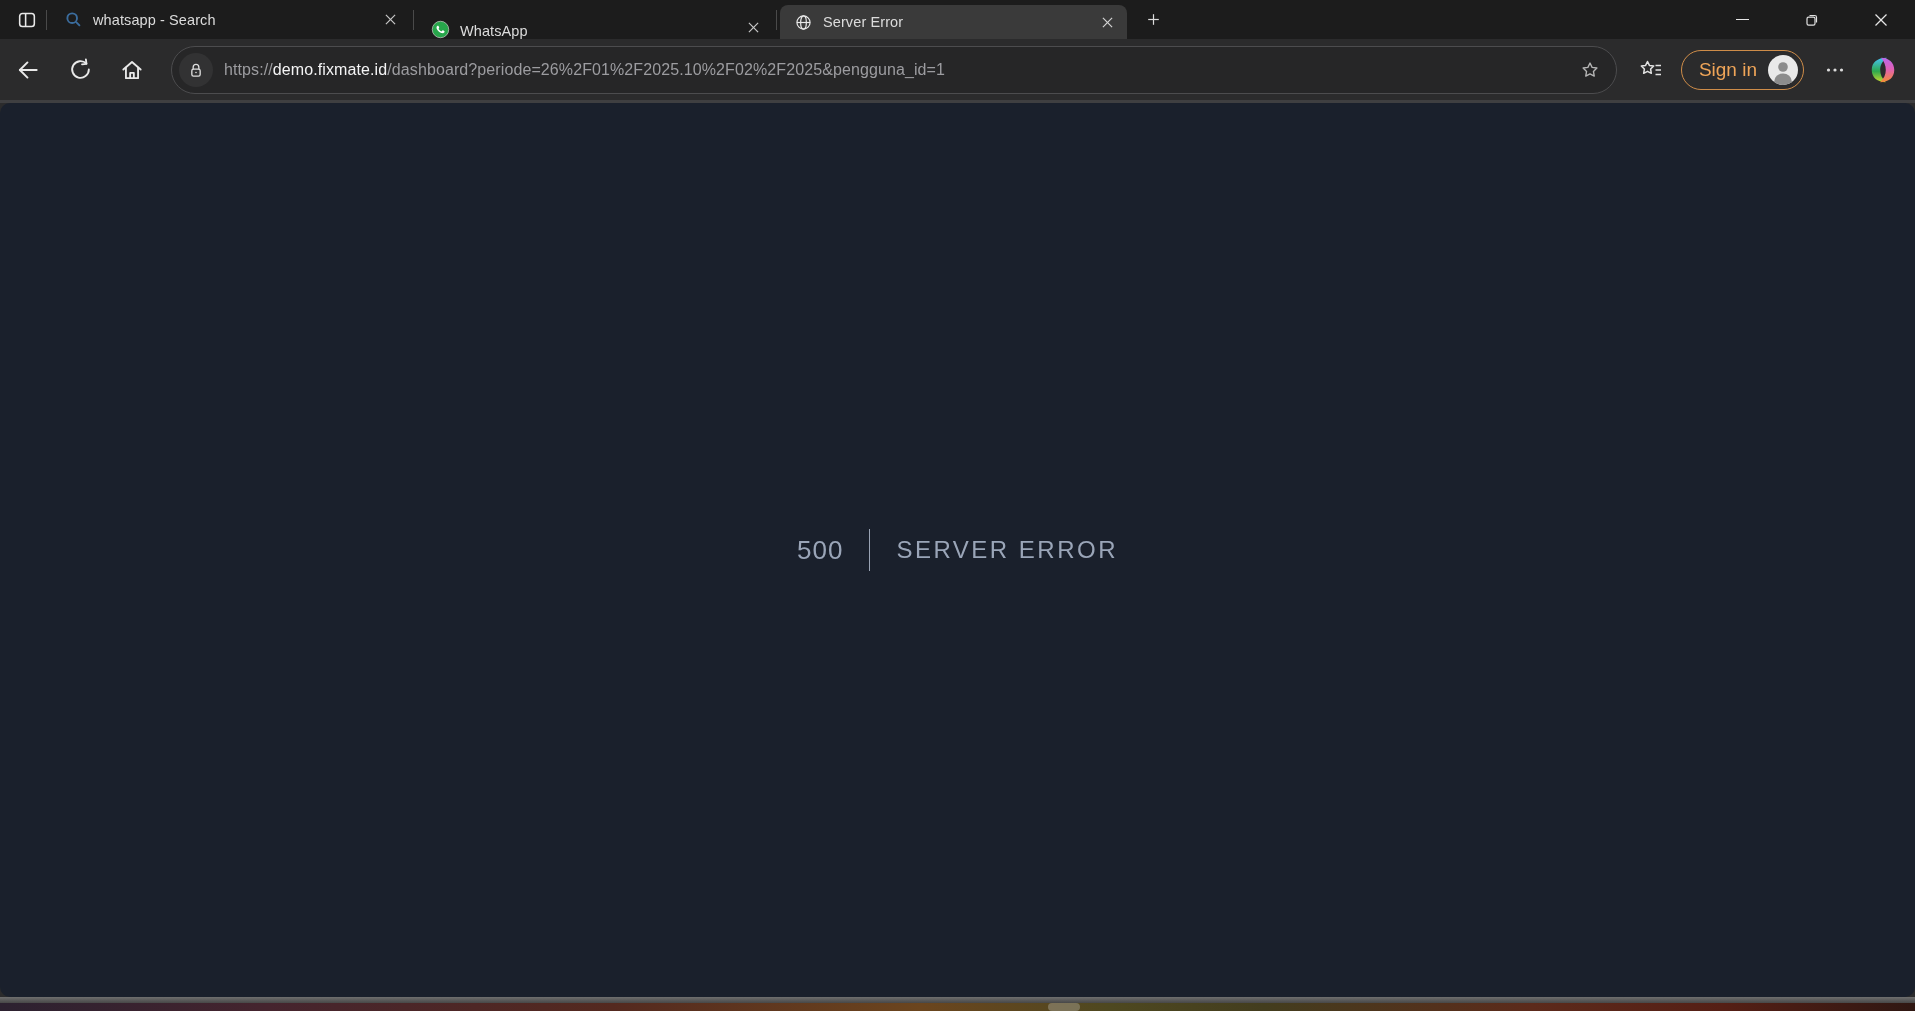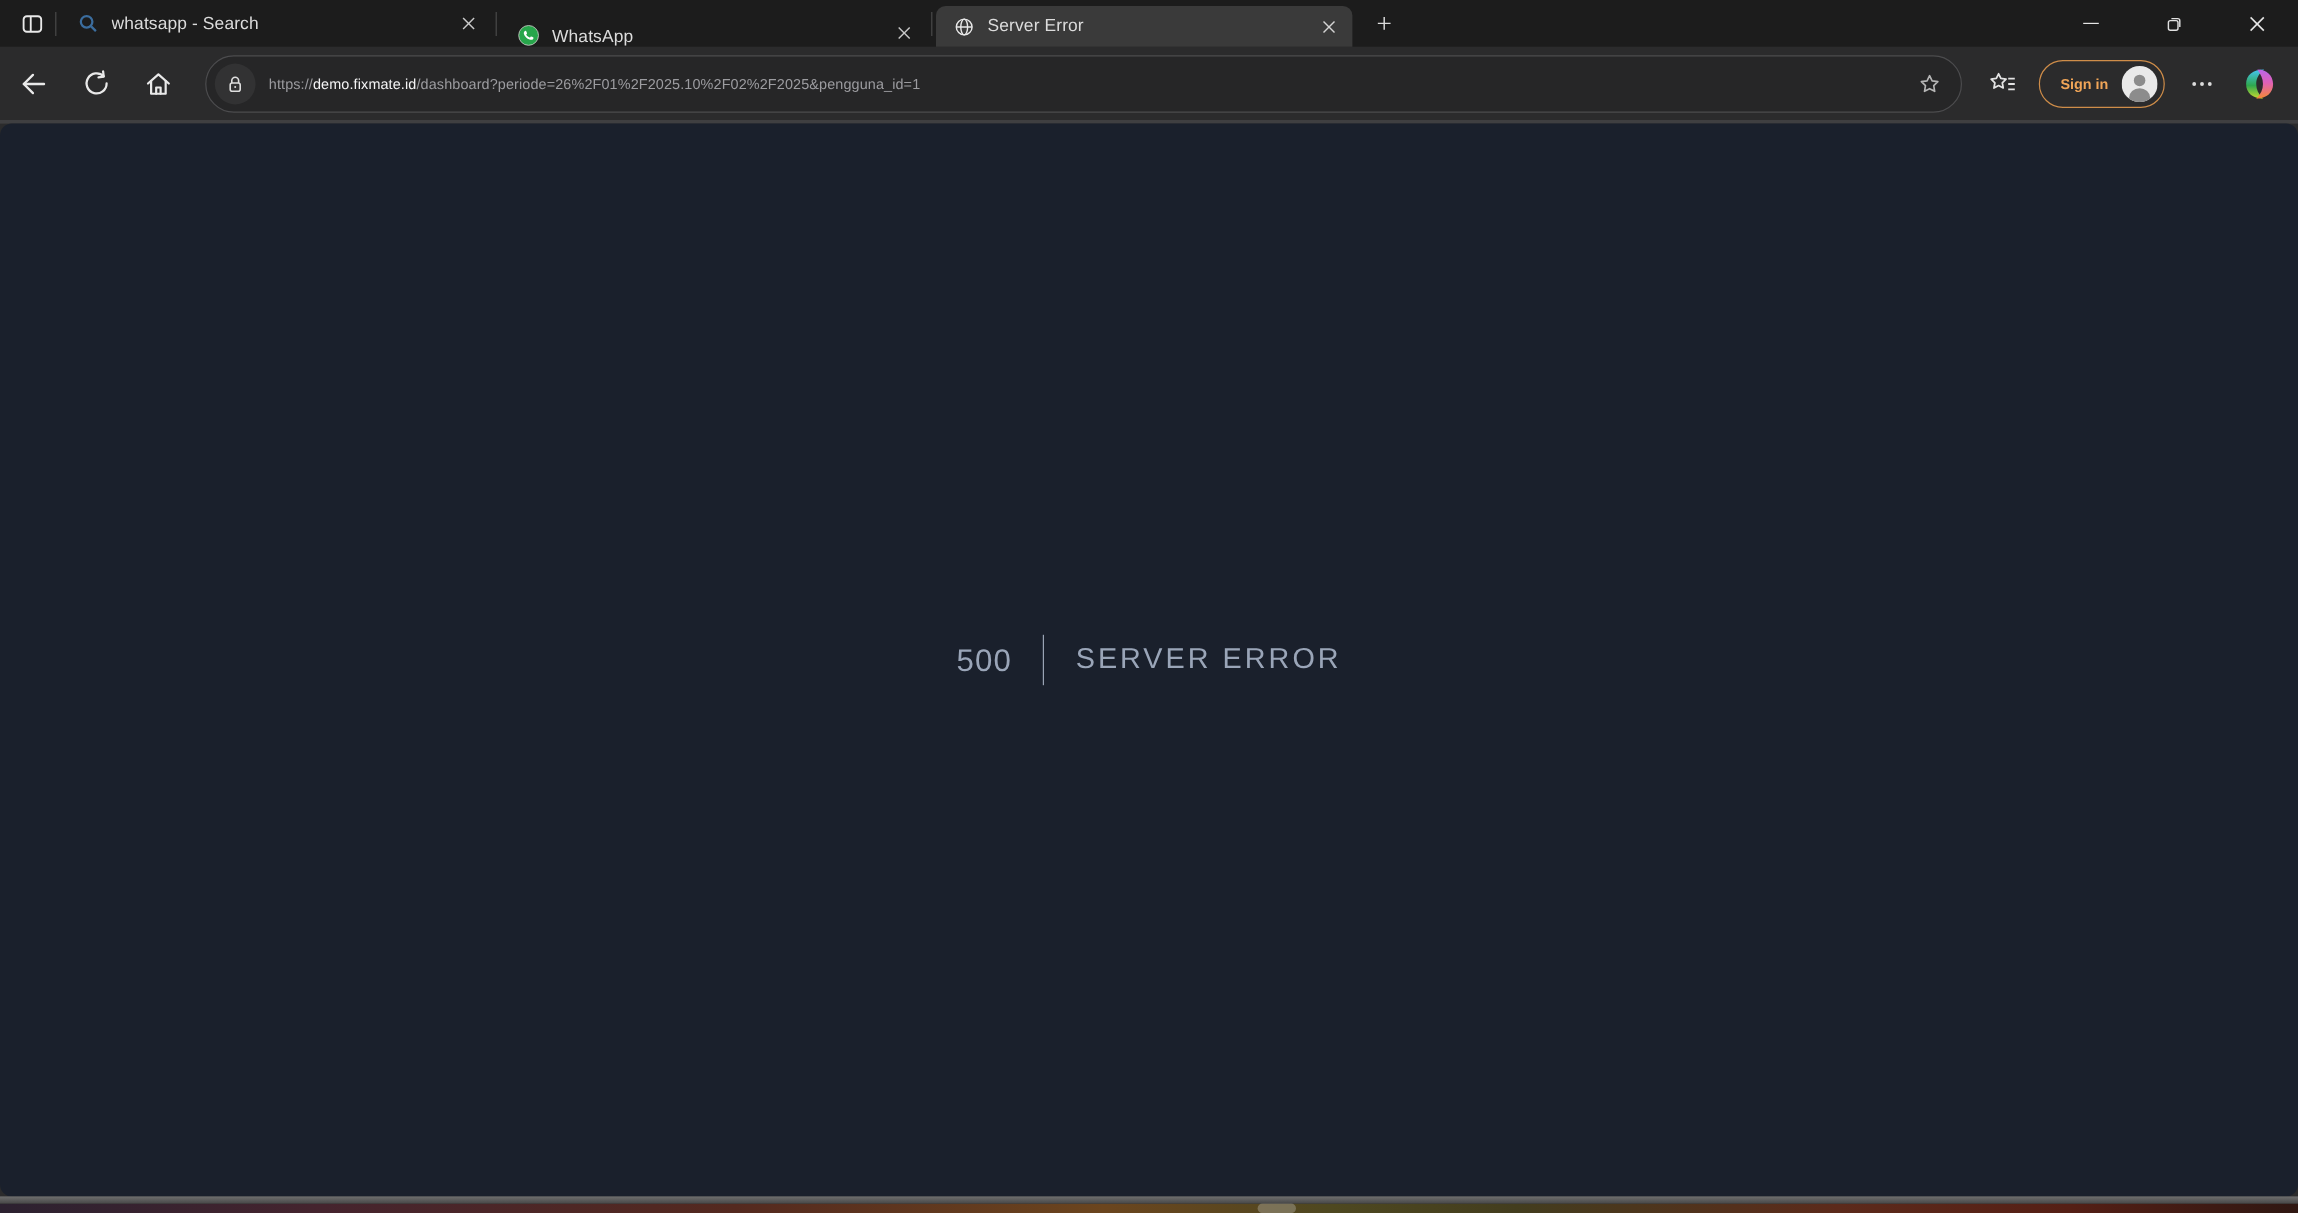--- a/index.html
+++ b/index.html
@@ -68,38 +68,38 @@
   .address-bar{
     flex:1;height:48px;min-width:0;
     background:#262627;border:1px solid #4c4c4e;border-radius:24px;
     display:flex;align-items:center;padding:0 8px 0 7px;margin:0 14px 0 8px;cursor:text;
   }
   .lock-btn{
     flex:none;width:34px;height:34px;border:none;border-radius:50%;
     background:#323233;display:flex;align-items:center;justify-content:center;cursor:pointer;
   }
   .url{
-    flex:1;min-width:0;margin:0 10px 0 11px;font-size:12px;color:#9c9ca0;
+    flex:1;min-width:0;margin:0 10px 0 11px;font-size:16px;color:#9c9ca0;
     white-space:nowrap;overflow:hidden;letter-spacing:.1px;
   }
   .url .domain{color:#f4f4f5;}
   .star-btn{
     flex:none;width:36px;height:36px;border:none;background:transparent;border-radius:50%;
     display:flex;align-items:center;justify-content:center;cursor:pointer;
   }
   .fav-btn,.more-btn,.copilot-btn{
     flex:none;border:none;background:transparent;border-radius:7px;cursor:pointer;
     display:flex;align-items:center;justify-content:center;
   }
   .fav-btn{width:40px;height:40px;margin-right:10px;}
   .signin-btn{
     flex:none;height:40px;border:1px solid #cf8d49;border-radius:20px;background:transparent;
     display:flex;align-items:center;gap:11px;padding:0 5px 0 17px;cursor:pointer;margin-right:14px;
   }
-  .signin-label{font-size:12px;color:var(--accent_orange,#f0a558);font-weight:bold;}
+  .signin-label{font-size:19px;color:var(--accent_orange,#f0a558);}
   .more-btn{width:34px;height:38px;margin-right:13px;}
   .copilot-btn{width:36px;height:40px;}
   
   .content{
     flex:1;background:var(--page_bg,#1a202c);border-radius:10px;
     display:flex;justify-content:center;
   }
   .error-wrap{display:flex;align-items:center;color:var(--error_text,#9aa5b8);}
   .error-code{font-size:26px;letter-spacing:1px;font-weight:400;}
   .error-divider{width:1px;height:42px;background:#99a3b4;margin:0 26px;}

